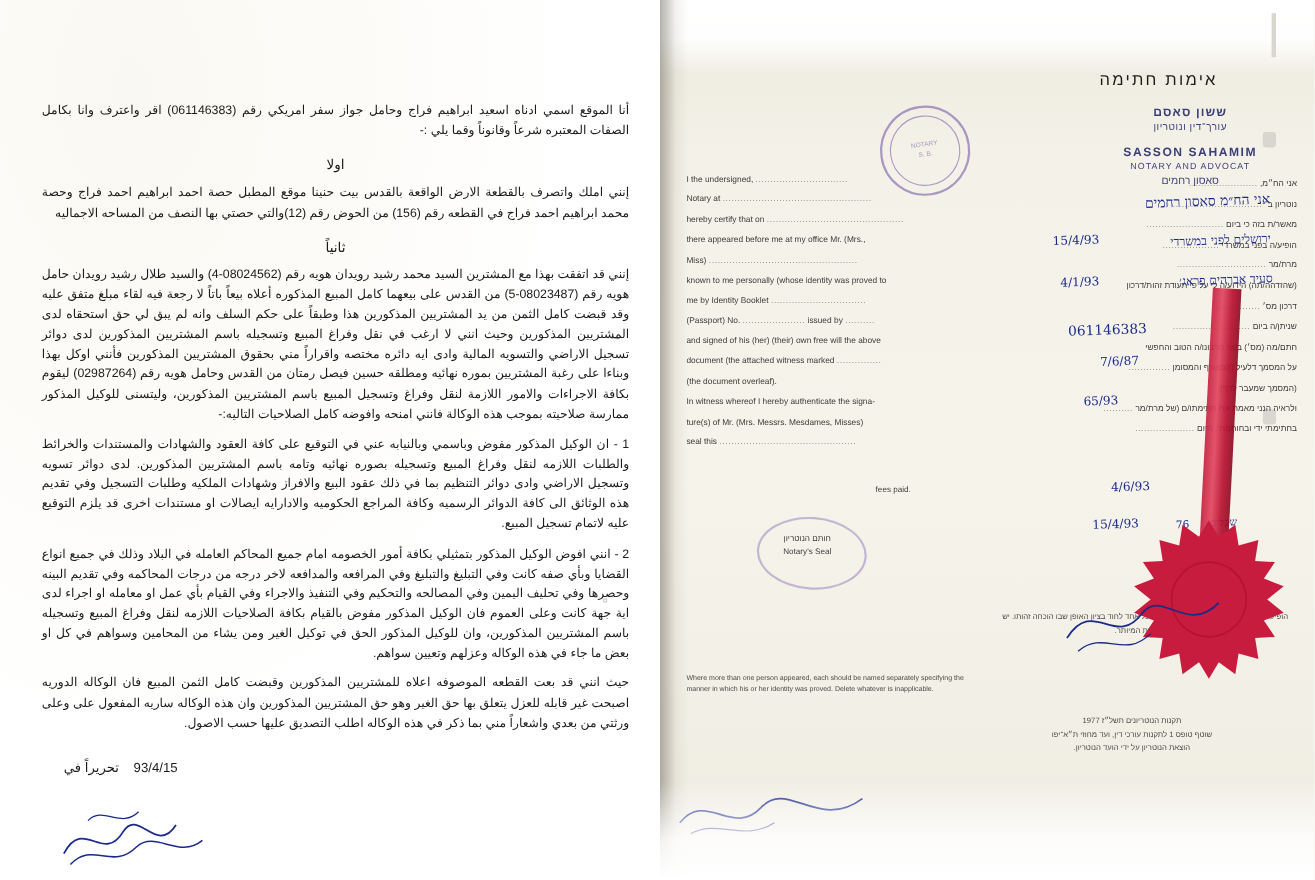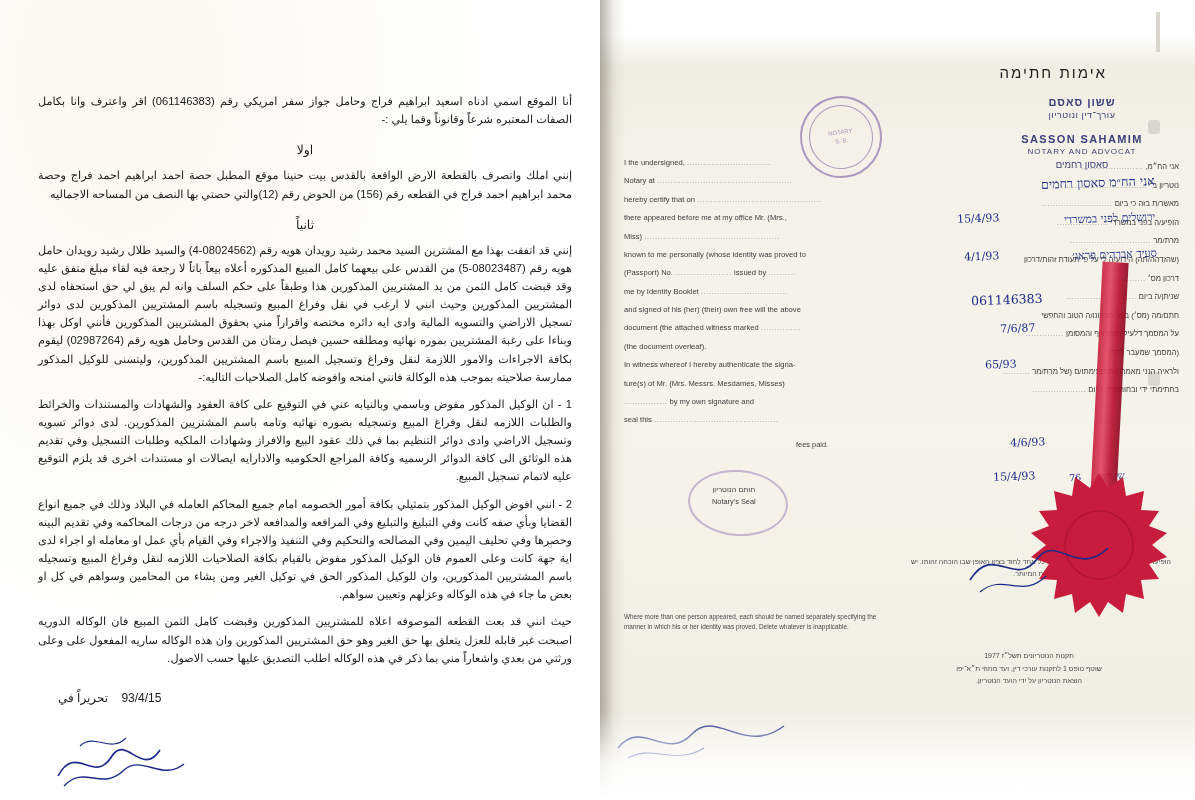--- a/index.html
+++ b/index.html
@@ -329,28 +329,27 @@
       <div class="he3">סאסון רחמים</div>
     </div>
 
     <div class="en-col">
       <div class="ln"><span>I the undersigned,</span> <span class="dots">...............................</span></div>
       <div class="ln"><span>Notary at</span> <span class="dots">..................................................</span></div>
       <div class="ln"><span>hereby certify that on</span> <span class="dots">..............................................</span></div>
       <div class="ln"><span>there appeared before me at my office Mr. (Mrs.,</span></div>
       <div class="ln"><span>Miss)</span> <span class="dots">..................................................</span></div>
       <div class="ln"><span>known to me personally (whose identity was proved to</span></div>
+      <div class="ln"><span>me by Identity Booklet</span> <span class="dots">................................</span></div>
       <div class="ln"><span>(Passport) No.</span> <span class="dots">.....................</span> <span>issued by</span> <span class="dots">..........</span></div>
-      <div class="ln"><span>me by Identity Booklet</span> <span class="dots">................................</span></div>
       <div class="ln"><span>and signed of his (her) (their) own free will the above</span></div>
       <div class="ln"><span>document (the attached witness marked</span> <span class="dots">...............</span></div>
       <div class="ln"><span>(the document overleaf).</span></div>
       <div class="ln"><span>In witness whereof I hereby authenticate the signa-</span></div>
       <div class="ln"><span>ture(s) of Mr. (Mrs. Messrs. Mesdames, Misses)</span></div>
-      <div class="ln"><span class="dots">................</span> <span>by my own signature and</span></div>
       <div class="ln"><span>seal this</span> <span class="dots">..............................................</span></div>
     </div>
 
     <div class="fees-lbl">fees paid.</div>
 
     <div class="notary-seal-lbl">
       <div>חותם הנוטריון</div>
       <div>Notary's Seal</div>
     </div>
 

